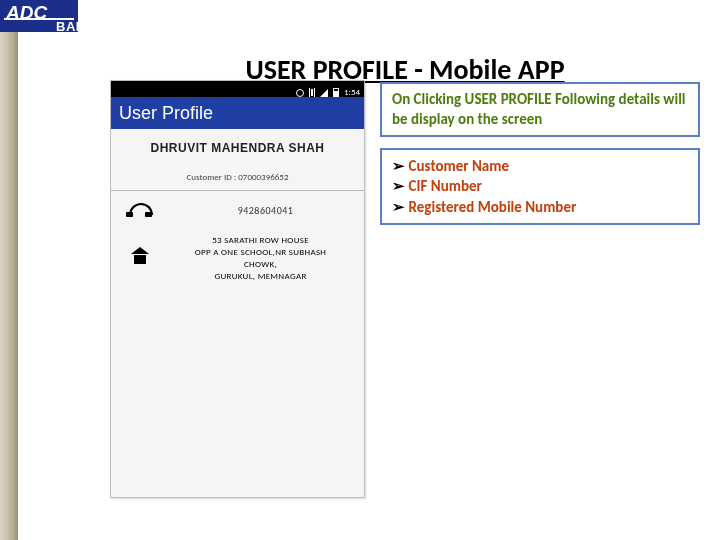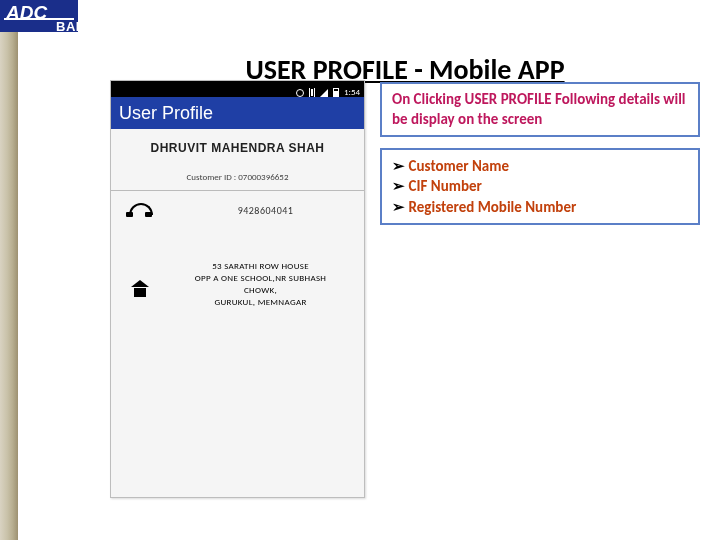--- a/index.html
+++ b/index.html
@@ -34,38 +34,38 @@
 
   .appbar{height:32px;background:#1f3fa5;color:#fff;display:flex;align-items:center;padding:0 8px;font-size:18px;font-weight:500;font-family:"Segoe UI",Arial,sans-serif;}
 
   .profile-top{padding:12px 8px 8px;text-align:center;border-bottom:1px solid #bbb;}
   .profile-top .name{font-size:12px;font-weight:700;letter-spacing:0.5px;color:#222;font-family:Arial,sans-serif;}
   .profile-top .cid{font-size:9px;margin-top:16px;color:#444;}
 
   .detail-row{display:flex;align-items:center;padding:10px 16px;font-size:10px;color:#333;gap:30px;}
   .detail-row .icon{width:26px;text-align:center;color:#111;}
   .detail-row .val{flex:1;text-align:center;font-size:10px;letter-spacing:0.5px;}
-  .addr{display:flex;align-items:center;padding:4px 16px 10px;gap:20px;margin-top:26px;}
+  .addr{display:flex;align-items:flex-start;padding:4px 16px 10px;gap:20px;}
   .addr .icon{width:26px;text-align:center;padding-top:14px;color:#111;}
   .addr .lines{flex:1;text-align:center;font-size:9px;line-height:1.35;letter-spacing:0.3px;}
 
   
   .phone-icon{width:22px;height:16px;position:relative;display:inline-block;}
   .phone-icon:before{content:"";position:absolute;left:0;top:2px;width:20px;height:10px;border:2px solid #000;border-bottom:none;border-radius:12px 12px 0 0;}
   .phone-icon:after{content:"";position:absolute;left:-3px;bottom:0;width:7px;height:5px;background:#000;border-radius:1px;box-shadow:19px 0 0 #000;}
   
   .home-icon{width:18px;height:16px;position:relative;display:inline-block;}
   .home-icon:before{content:"";position:absolute;left:0;top:6px;width:0;height:0;border-left:9px solid transparent;border-right:9px solid transparent;border-bottom:7px solid #000;top:-1px;}
   .home-icon:after{content:"";position:absolute;left:3px;bottom:0;width:12px;height:9px;background:#000;}
 
   
   .box{position:absolute;left:380px;width:320px;border:2px solid #5b7fc7;background:#fff;padding:6px 10px;}
   .box1{top:82px;}
   .box2{top:148px;}
-  .desc{font-size:15px;font-weight:600;color:#be185d;line-height:1.3;}
+  .desc{font-size:15px;font-weight:600;color:#4d7c0f;line-height:1.3;}
   .bullets{list-style:none;}
   .bullets li{font-size:15px;font-weight:600;color:#c2410c;line-height:1.35;}
   .bullets li:before{content:"➢";margin-right:4px;color:#000;}
 </style>
 </head>
 <body>
 
 <div class="side-stripe"></div>
 
 <div class="logo">

